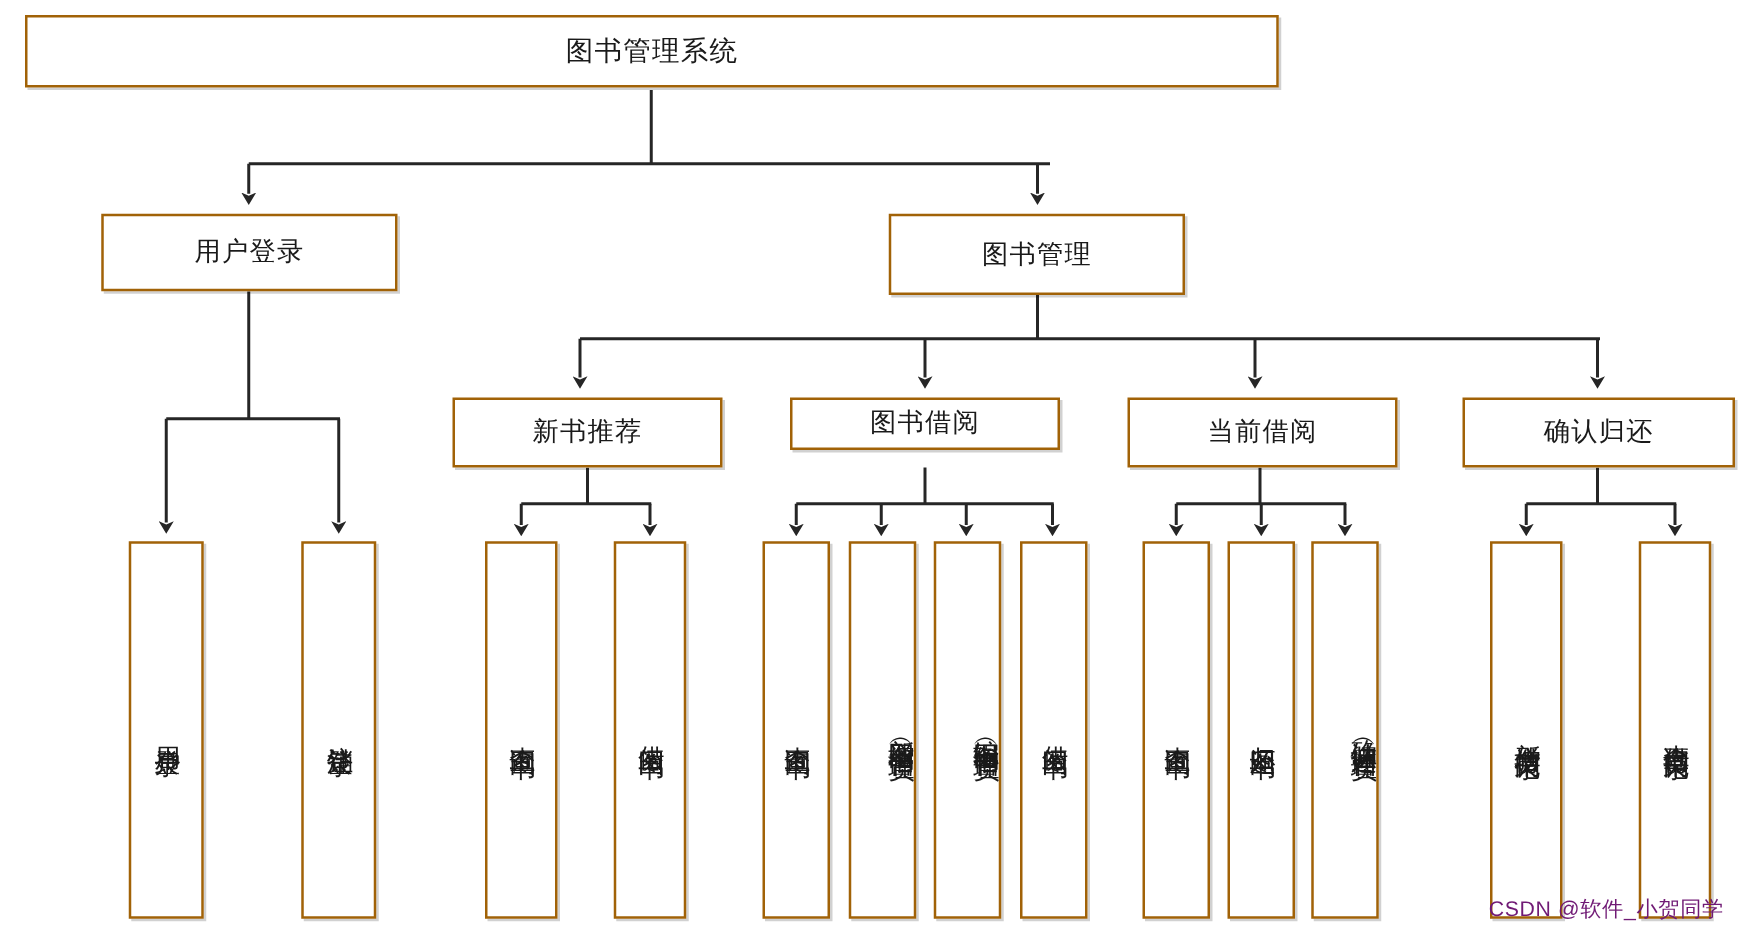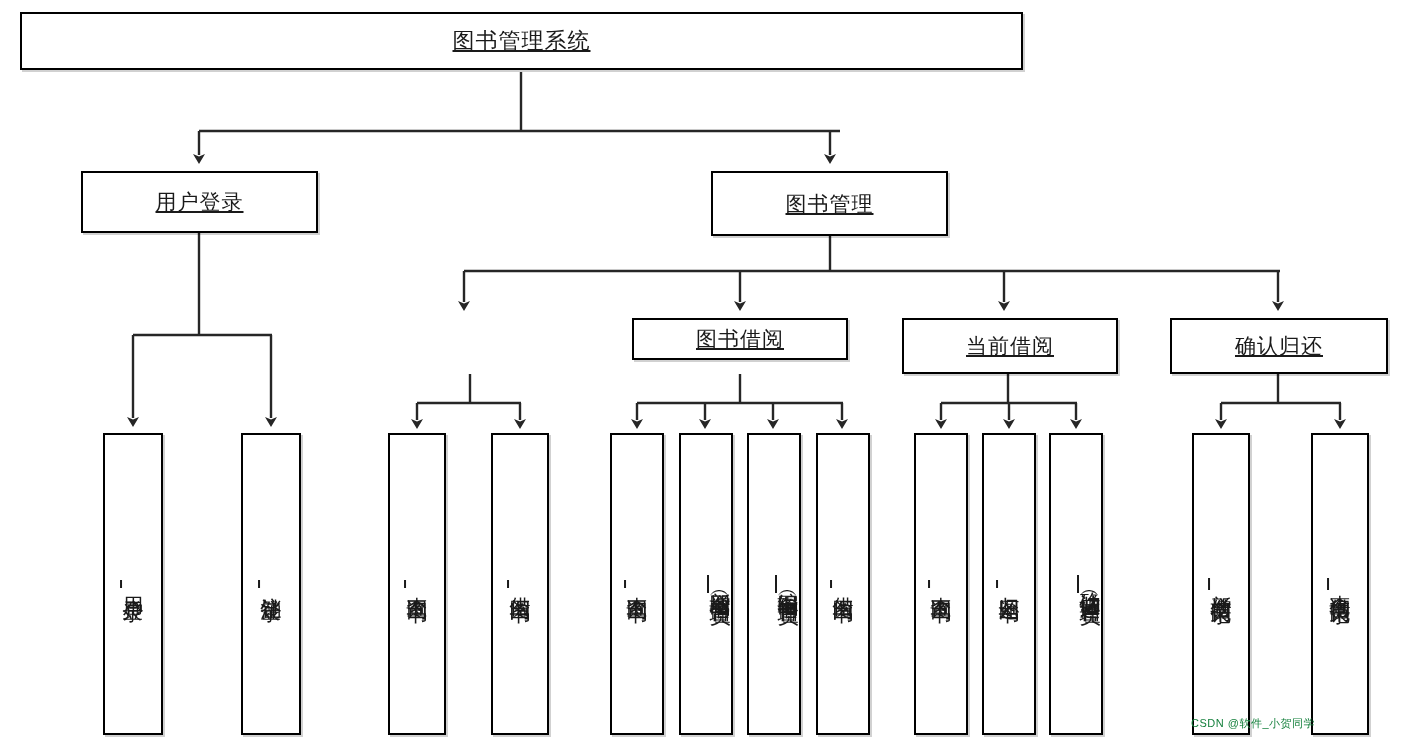--- a/index.html
+++ b/index.html
@@ -22,28 +22,27 @@
     position: absolute;
     left: 0;
     top: 0;
     width: 1405px;
     height: 747px;
   }
   .node {
     position: absolute;
     box-sizing: border-box;
     background: #ffffff;
-    border: 2px solid #000000;
+    border: 2px solid #a16207;
     box-shadow: 2px 2px 0 rgba(0,0,0,0.18);
     display: flex;
     align-items: center;
     justify-content: center;
     color: #1a1a1a;
     text-align: center;
-    text-decoration: underline;
   }
   .node-h {
     font-size: 21px;
     letter-spacing: 1px;
     line-height: 1.2;
   }
   .node-root {
     font-size: 22px;
   }
   .node-v {
@@ -54,22 +53,22 @@
     line-height: 1.05;
     padding: 4px 0;
     align-items: flex-start;
     justify-content: center;
   }
   .node-v.short {
     align-items: center;
   }
   .watermark {
     position: absolute;
-    font-size: 11px;
-    color: #15803d;
+    font-size: 17px;
+    color: #701a75;
     white-space: nowrap;
     letter-spacing: 0.5px;
     pointer-events: none;
   }
 </style>
 </head>
 <body>
 
 <div id="canvas">
 
@@ -127,20 +126,23 @@
     <span>图书管理系统</span>
   </div>
 
   <div class="node node-h" style="left:81px; top:171px; width:237px; height:62px;">
     <span>用户登录</span>
   </div>
   <div class="node node-h" style="left:711px; top:171px; width:237px; height:65px;">
     <span>图书管理</span>
   </div>
 
+  <div class="node node-h" style="left:362px; top:318px; width:216px; height:56px;">
+    <span>新书推荐</span>
+  </div>
   <div class="node node-h" style="left:632px; top:318px; width:216px; height:42px;">
     <span>图书借阅</span>
   </div>
   <div class="node node-h" style="left:902px; top:318px; width:216px; height:56px;">
     <span>当前借阅</span>
   </div>
   <div class="node node-h" style="left:1170px; top:318px; width:218px; height:56px;">
     <span>确认归还</span>
   </div>
 

